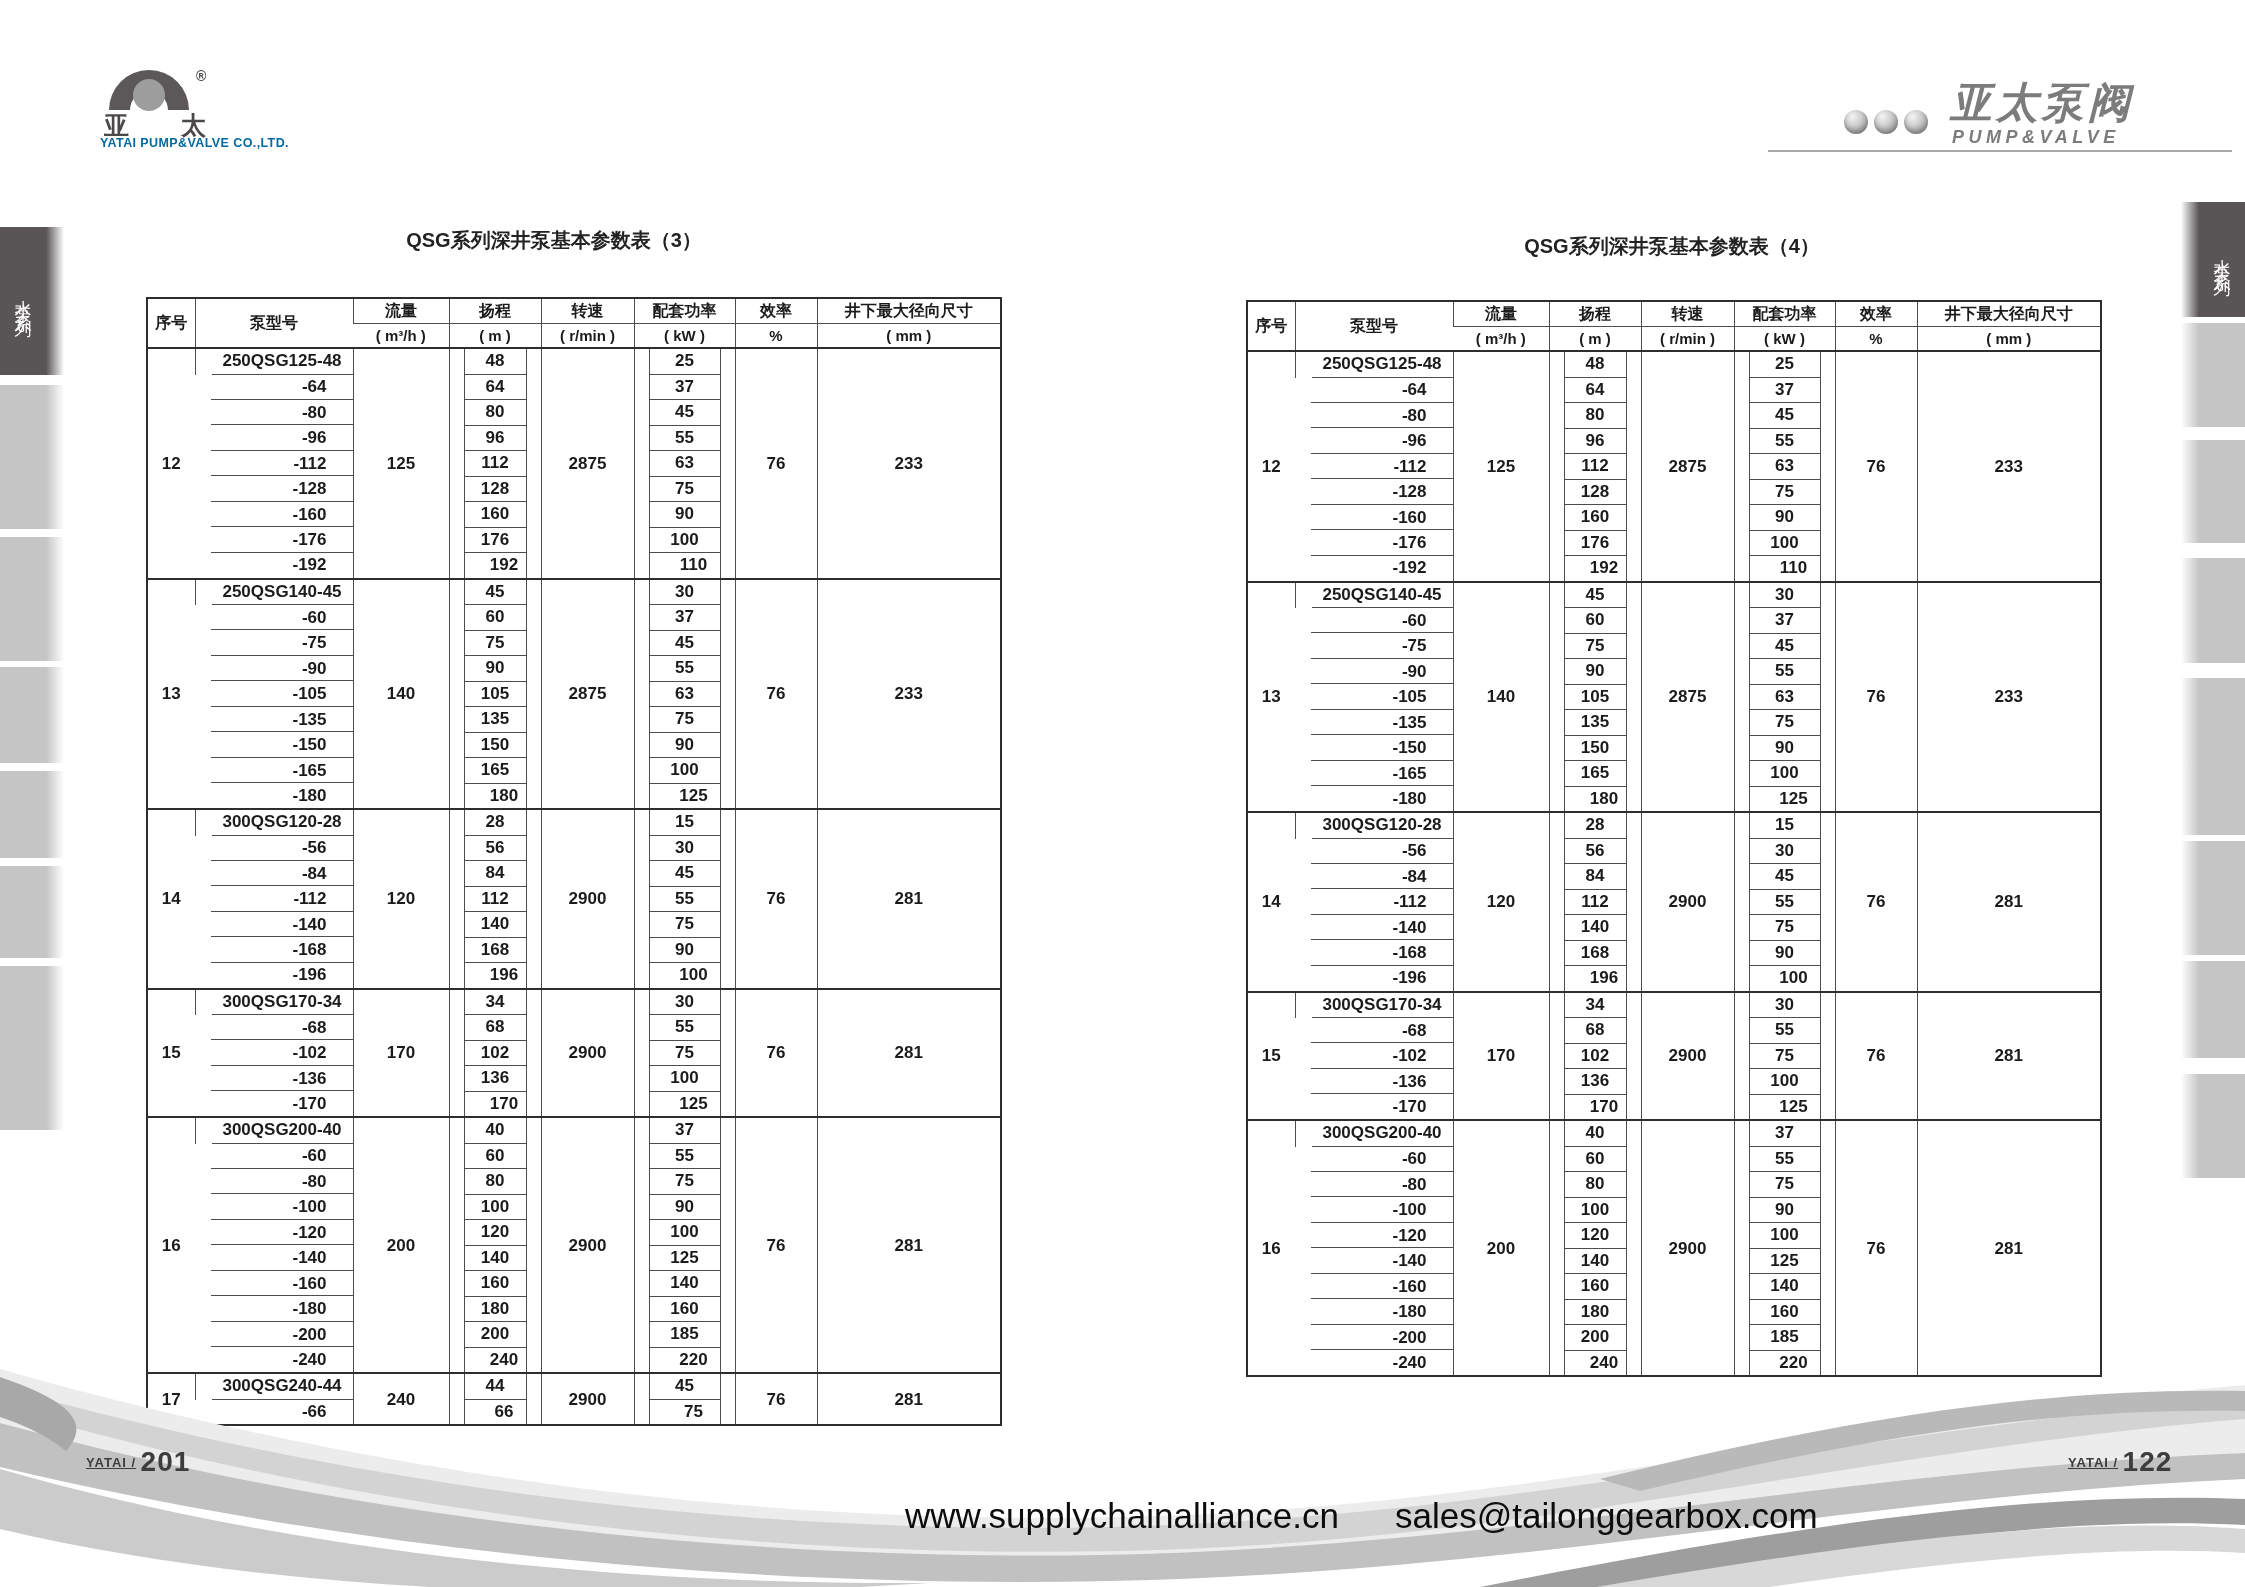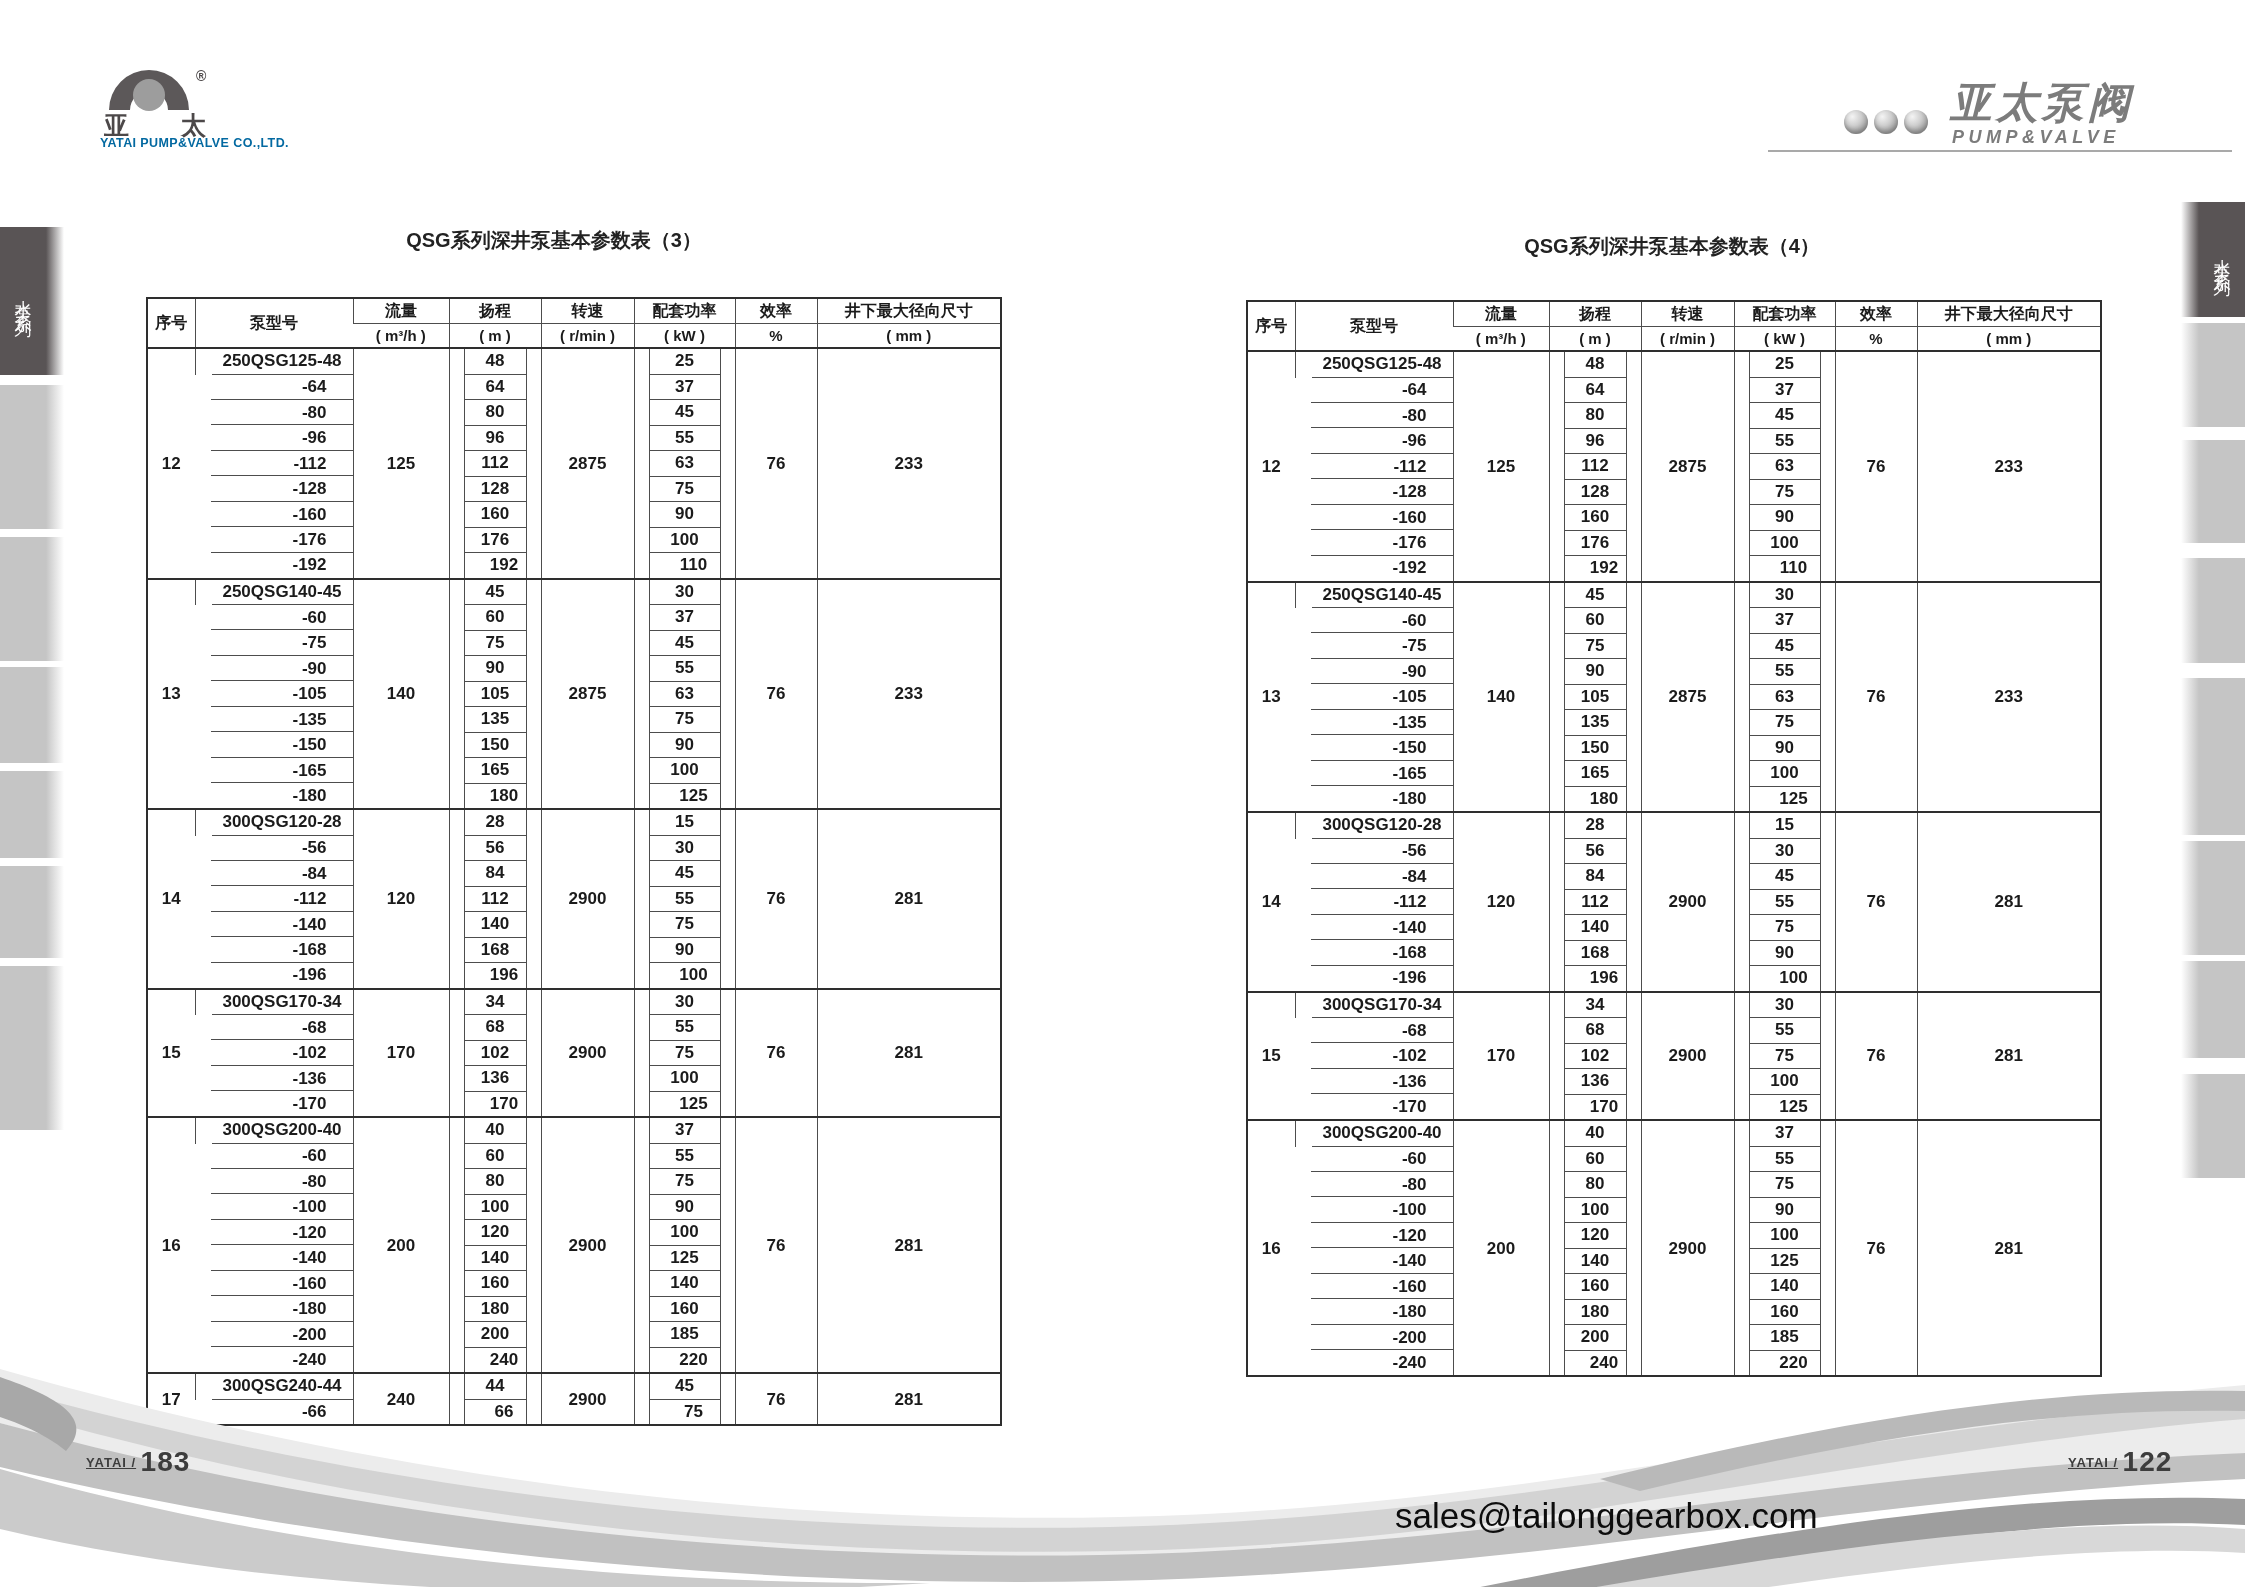--- a/index.html
+++ b/index.html
@@ -1156,22 +1156,23 @@
   <path fill="#c1c1c1" d="M0,66 C340,158 720,204 1100,198 C1500,191 1870,110 2245,96 L2245,122 C1875,138 1520,216 1110,224 C720,232 330,188 0,110 Z"></path>
   <path fill="#cbcbcb" d="M0,112 C280,192 600,228 930,226 C620,246 280,238 0,172 Z"></path>
   <path fill="#a8a8a8" d="M0,20 C58,40 96,62 66,94 C44,76 18,66 0,60 Z"></path>
   <path fill="#b9b9b9" d="M1600,122 C1850,60 2050,30 2245,34 L2245,54 C2050,50 1870,80 1640,134 Z"></path>
   <path fill="#9e9e9e" d="M1430,240 C1740,178 2010,132 2245,142 L2245,168 C2020,156 1780,204 1470,256 Z"></path>
   <path fill="#d8d8d8" d="M1480,250 C1790,196 2040,156 2245,172 L2245,196 C2050,184 1800,224 1520,268 Z"></path>
 </svg>
 
 <div class="pageno" style="left:86px">
   <span class="small">YATAI /</span>
-  <span class="big">183</span>
+  <span class="big">201</span>
 </div>
 <div class="pageno" style="left:2068px">
   <span class="small">YATAI /</span>
   <span class="big">122</span>
 </div>
 
 <div class="contact">
+  <span class="c-web">www.supplychainalliance.cn</span>
   <span class="c-mail">sales@tailonggearbox.com</span>
 </div>
 
 </body></html>

